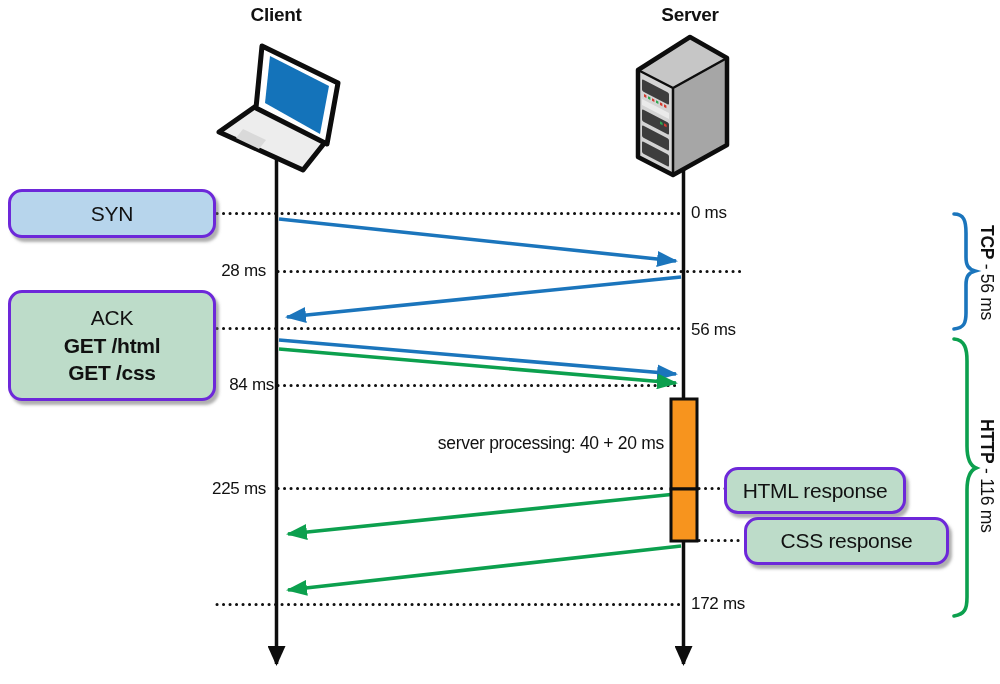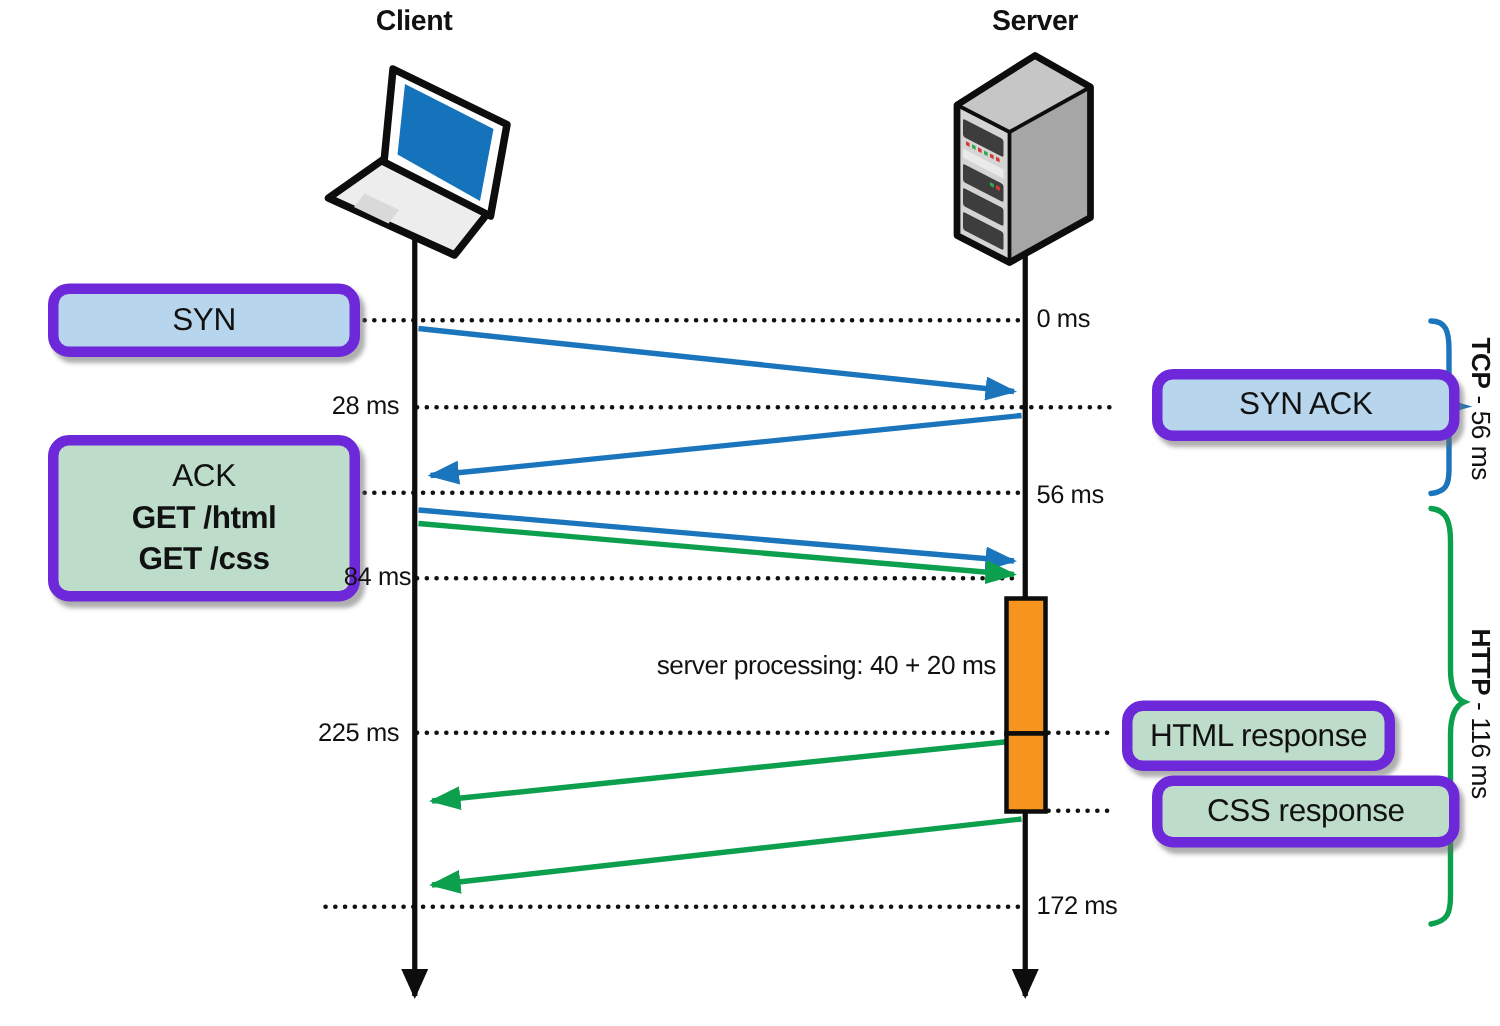--- a/index.html
+++ b/index.html
@@ -9,24 +9,24 @@
   }
   *{margin:0;padding:0;box-sizing:border-box;}
   html,body{width:1000px;height:684px;background:#ffffff;overflow:hidden;
     font-family:"Liberation Sans",sans-serif;color:var(--ink);}
   .stage{position:relative;width:1000px;height:684px;}
   svg.layer{position:absolute;left:0;top:0;}
 
   .actor-label{position:absolute;width:120px;text-align:center;
     font-size:19px;font-weight:bold;letter-spacing:-0.3px;}
 
-  .msg-box{position:absolute;border:7px solid #6d28d9;border-radius:14px;
+  .msg-box{position:absolute;border:3px solid #6d28d9;border-radius:14px;
     display:flex;flex-direction:column;align-items:center;justify-content:center;
     box-shadow:3px 4px 3px rgba(110,110,110,0.55);
-    font-size:21px;letter-spacing:-0.3px;line-height:1.32;text-align:center;margin-left:24px;}
+    font-size:21px;letter-spacing:-0.3px;line-height:1.32;text-align:center;}
   .msg-box.blue{background:var(--blue-box);}
   .msg-box.green{background:var(--green-box);}
   .msg-box.pink{background:var(--pink-box);font-style:italic;}
   .msg-box .bold{font-weight:bold;}
 
   .time-label{position:absolute;height:20px;line-height:20px;font-size:17px;
     letter-spacing:-0.3px;white-space:nowrap;}
   .time-label.right-align{text-align:right;}
 
   .proc-label{position:absolute;left:404px;top:433px;width:260px;height:20px;
@@ -128,23 +128,20 @@
     <span>SYN</span>
   </div>
 
   <div class="msg-box green" style="left:8px;top:290px;width:208px;height:111px;align-items:center;">
     <span>ACK</span>
     <span class="bold">GET /html</span>
     <span class="bold">GET /css</span>
   </div>
 
 
-  <div class="msg-box blue" style="left:744px;top:246px;width:205px;height:48px;">
-    <span>SYN ACK</span>
-  </div>
 
   <div class="msg-box green" style="left:724px;top:467px;width:182px;height:47px;">
     <span>HTML response</span>
   </div>
 
   <div class="msg-box green" style="left:744px;top:517px;width:205px;height:48px;">
     <span>CSS response</span>
   </div>
 
   <div class="time-label" style="left:691px;top:203px;">0 ms</div>

